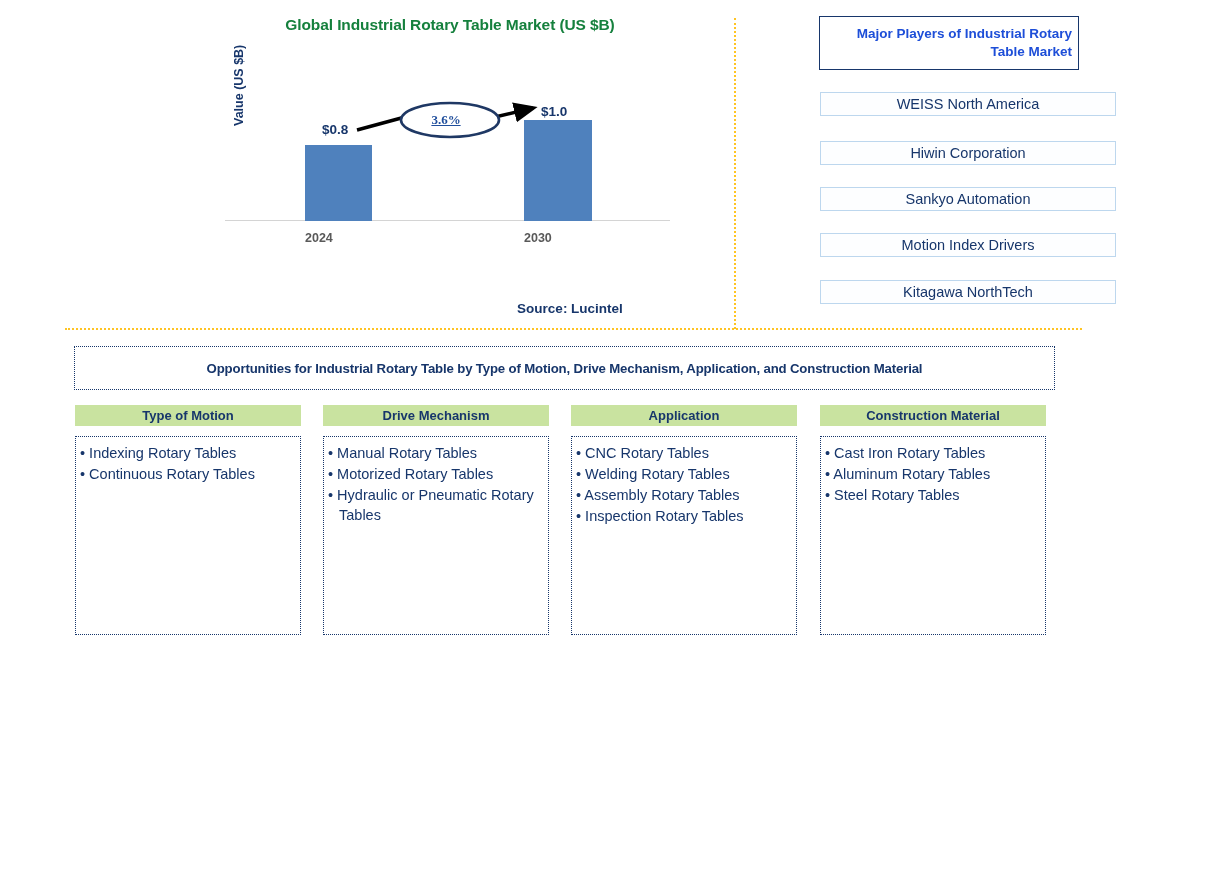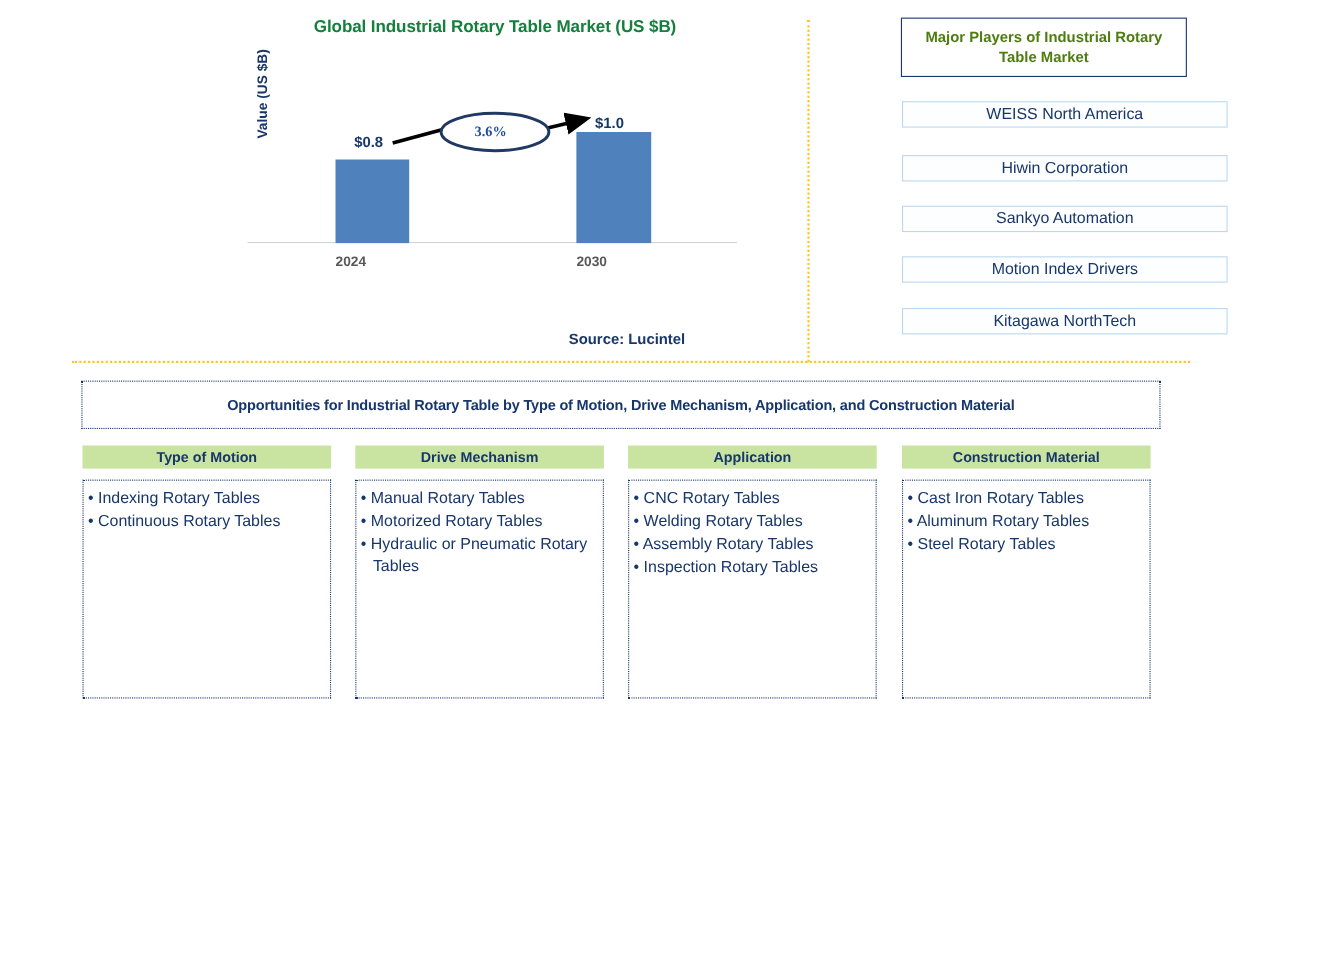--- a/index.html
+++ b/index.html
@@ -104,20 +104,21 @@
   #cagr-text {
     position: absolute;
     left: 404px;
     top: 112px;
     width: 84px;
     text-align: center;
     font-family: "Liberation Serif", serif;
     font-size: 13px;
     font-weight: bold;
     color: #1F4E9C;
+    text-decoration: underline;
   }
 
   #source-text {
     position: absolute;
     left: 455px;
     top: 301px;
     width: 230px;
     text-align: center;
     font-size: 13.5px;
     font-weight: bold;
@@ -147,24 +148,24 @@
     position: absolute;
     left: 819px;
     top: 16px;
     width: 260px;
     height: 54px;
     border: 1.5px solid #17366B;
     box-sizing: border-box;
     display: flex;
     align-items: center;
     justify-content: center;
-    text-align: center;
+    text-align: right;
     font-size: 13.5px;
     font-weight: bold;
-    color: #4d7c0f;
+    color: #1d4ed8;
     line-height: 1.35;
     padding: 0 6px;
   }
   .player-box {
     position: absolute;
     left: 820px;
     width: 296px;
     height: 24px;
     border: 1px solid #BDD7EE;
     background: #FDFEFF;

